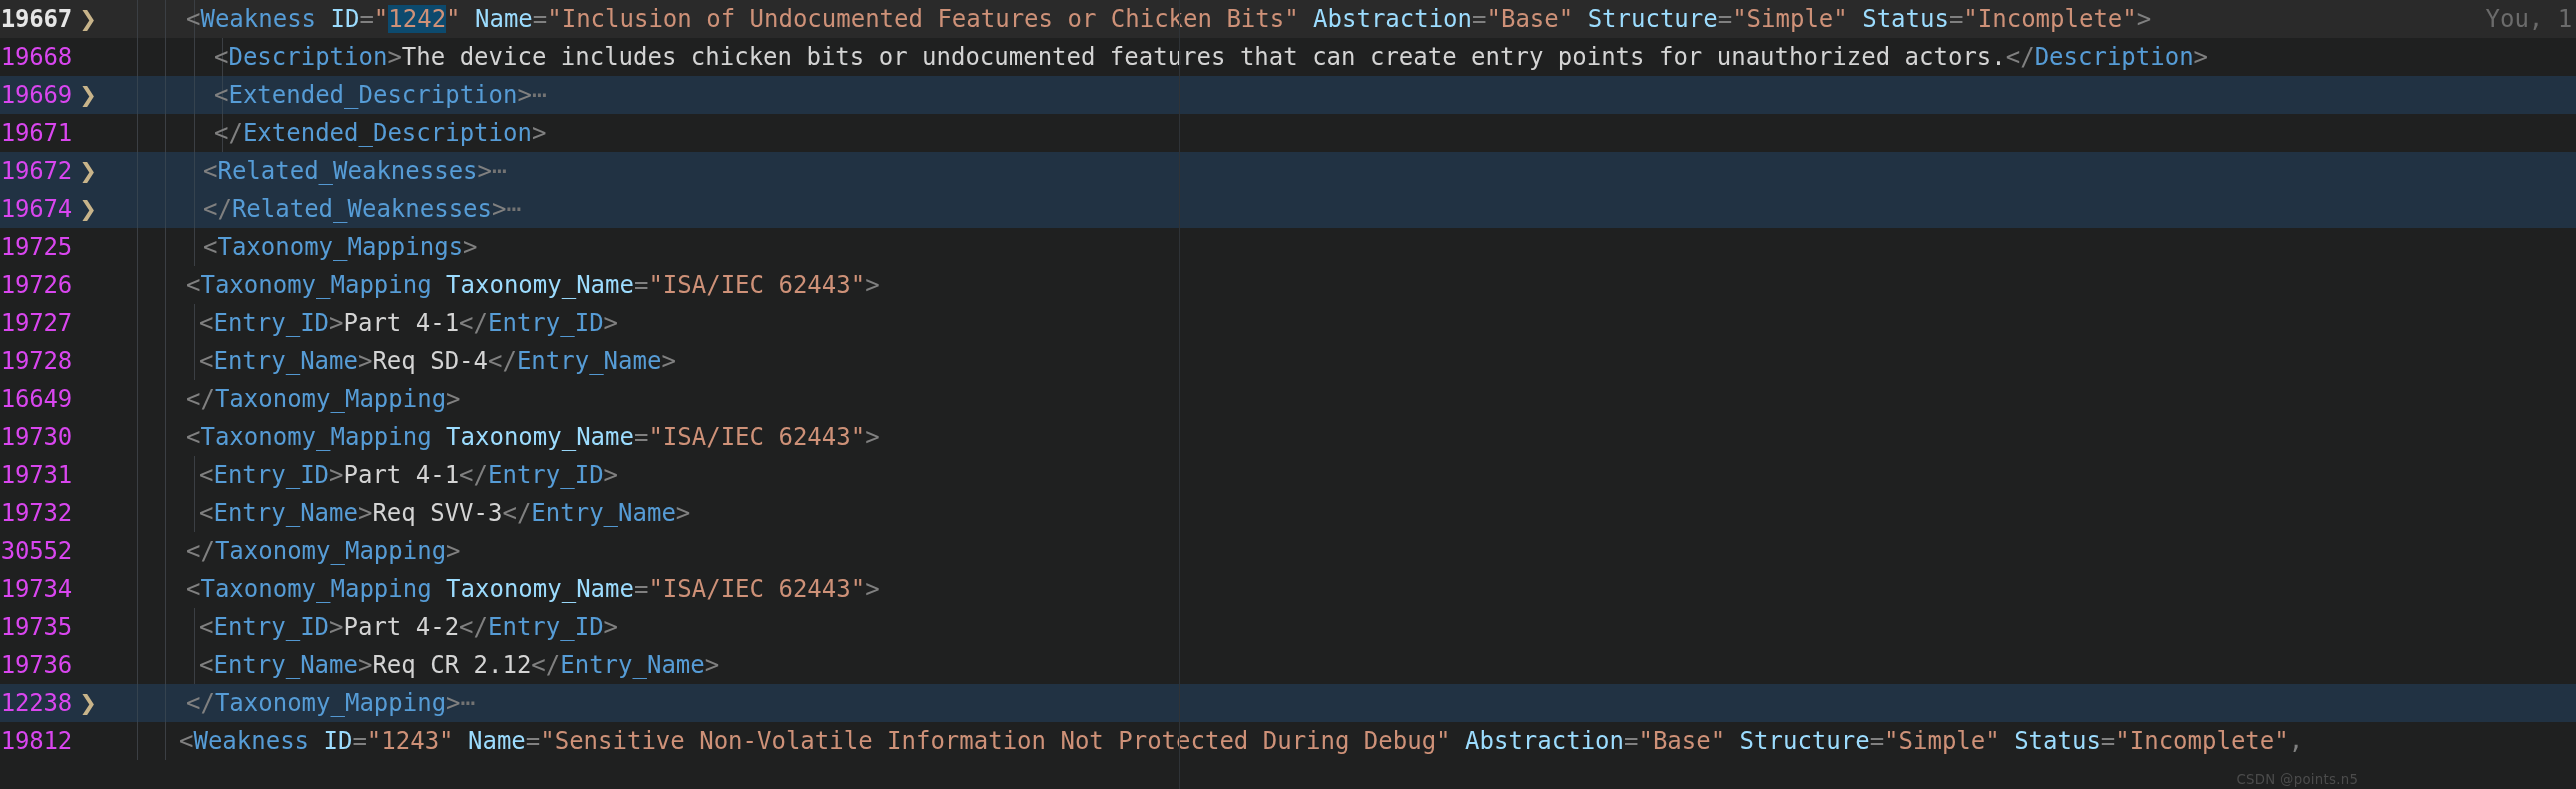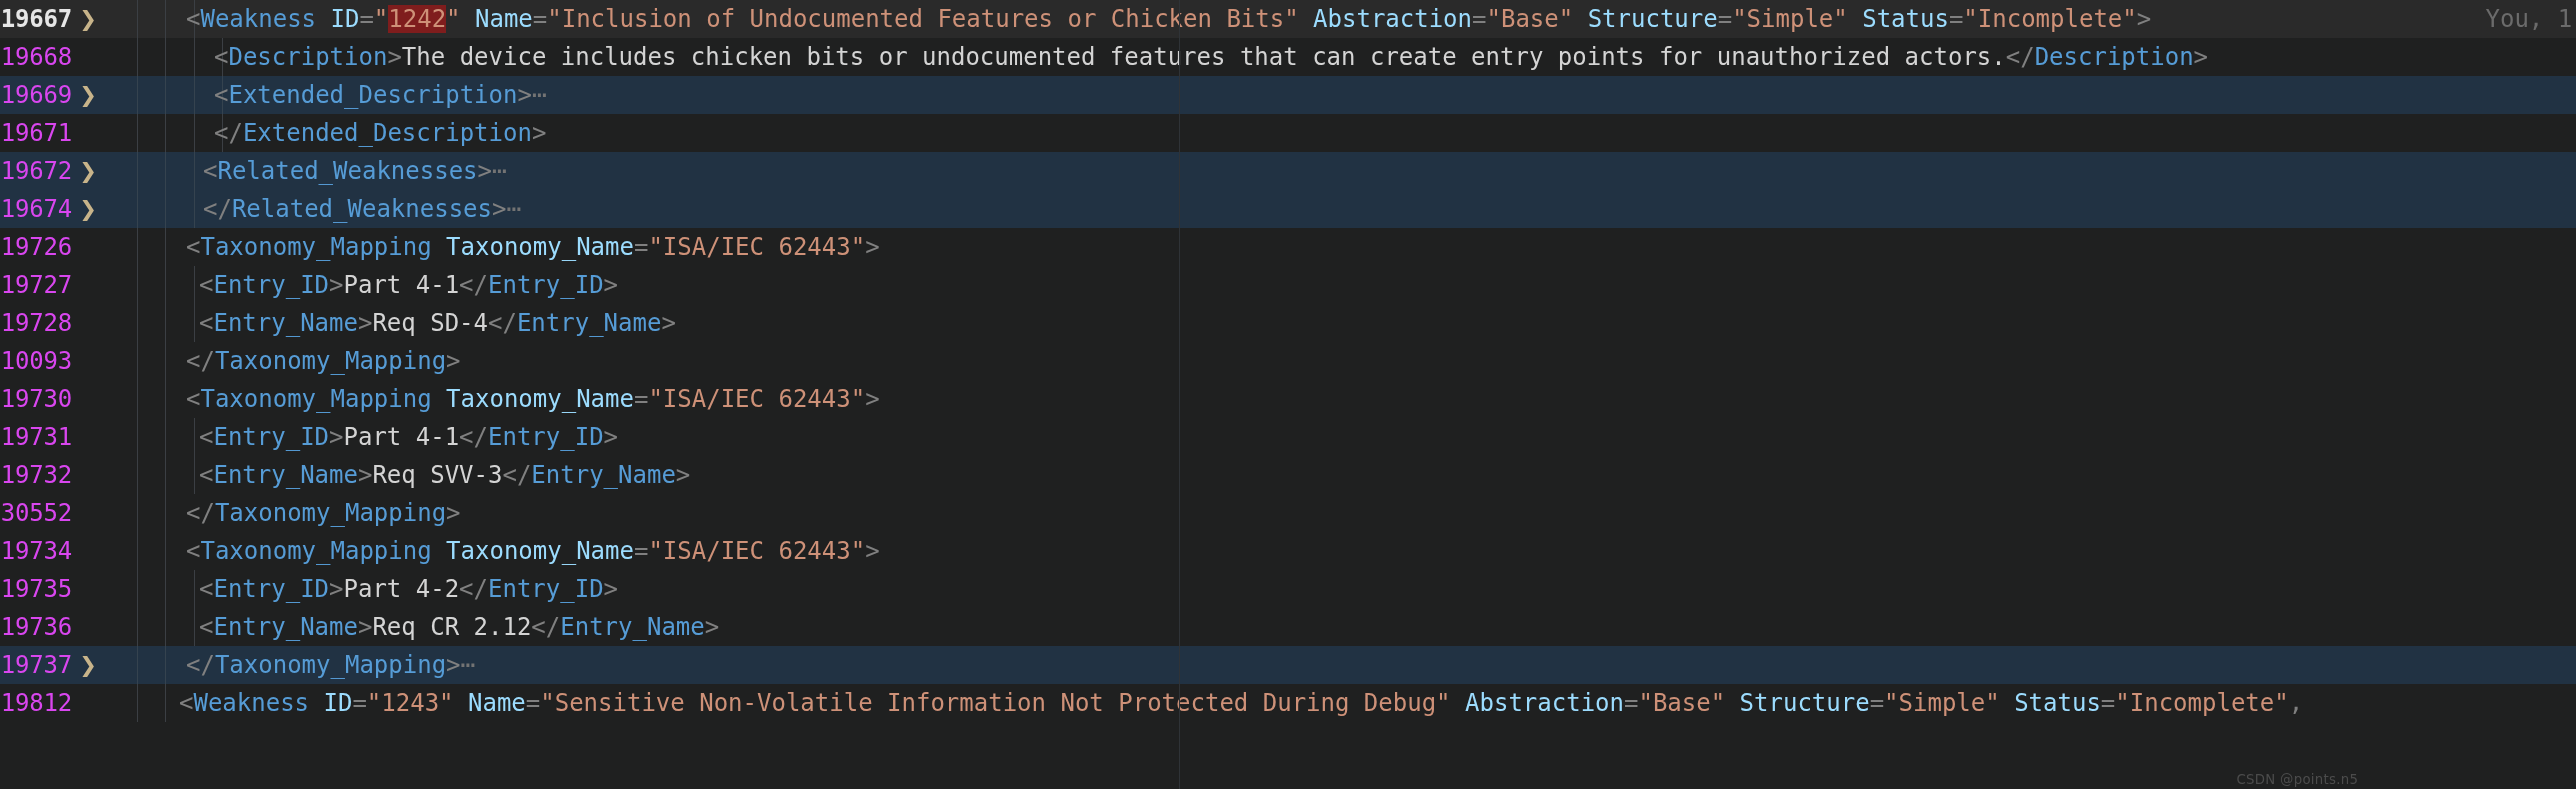--- a/index.html
+++ b/index.html
@@ -61,21 +61,21 @@
     background:#3b3f44;display:block;
   }
   .row.sel .guides i{background:#35434f;}
   
   .pn{color:#808080;}           
   .tag{color:#569cd6;}          
   .attr{color:#9cdcfe;text-align:right;}         
   .str{color:#ce9178;}            
   .txtc{color:#d4d4d4;}         
   .dots{color:#737373;}         
-  .hl{background:#7f1d1d;color:#ce9178;}  
+  .hl{background:#0c4a6e;color:#ce9178;}  
   
   .blame{
     position:absolute;
     right:0;top:0;
     height:38px;line-height:38px;
     color:#6b6b6b;
     font-size:24px;
     padding-right:3.8px;
     z-index:3;
     white-space:pre;
@@ -100,30 +100,31 @@
 <body>
 
 <div id="editor">
   <div id="lines-container">
       <div class="row cur"><div class="ln">19667</div><div class="fold">❯</div><div class="gutterpad"></div><div class="code"><div class="guides"><i style="left: 7.6px;"></i><i style="left: 36px;"></i><i style="left: 65px;"></i></div><span class="txt" style="padding-left: 57px;"><span class="pn">&lt;</span><span class="tag">Weakness</span><span class="pn"> </span><span class="attr">ID</span><span class="pn">=</span><span class="str">"</span><span class="hl">1242</span><span class="str">"</span><span class="pn"> </span><span class="attr">Name</span><span class="pn">=</span><span class="str">"Inclusion of Undocumented Features or Chicken Bits"</span><span class="pn"> </span><span class="attr">Abstraction</span><span class="pn">=</span><span class="str">"Base"</span><span class="pn"> </span><span class="attr">Structure</span><span class="pn">=</span><span class="str">"Simple"</span><span class="pn"> </span><span class="attr">Status</span><span class="pn">=</span><span class="str">"Incomplete"</span><span class="pn">&gt;</span></span><div class="blame">You, 1</div></div></div>
       <div class="row"><div class="ln">19668</div><div class="fold empty"></div><div class="gutterpad"></div><div class="code"><div class="guides"><i style="left: 7.6px;"></i><i style="left: 36px;"></i><i style="left: 65px;"></i><i style="left: 93px;"></i></div><span class="txt" style="padding-left: 85px;"><span class="pn">&lt;</span><span class="tag">Description</span><span class="pn">&gt;</span><span class="txtc">The device includes chicken bits or undocumented features that can create entry points for unauthorized actors.</span><span class="pn">&lt;/</span><span class="tag">Description</span><span class="pn">&gt;</span></span></div></div>
       <div class="row sel"><div class="ln">19669</div><div class="fold">❯</div><div class="gutterpad"></div><div class="code"><div class="guides"><i style="left: 7.6px;"></i><i style="left: 36px;"></i><i style="left: 65px;"></i><i style="left: 93px;"></i></div><span class="txt" style="padding-left: 85px;"><span class="pn">&lt;</span><span class="tag">Extended_Description</span><span class="pn">&gt;</span><span class="dots">⋯</span></span></div></div>
       <div class="row"><div class="ln">19671</div><div class="fold empty"></div><div class="gutterpad"></div><div class="code"><div class="guides"><i style="left: 7.6px;"></i><i style="left: 36px;"></i><i style="left: 65px;"></i><i style="left: 93px;"></i></div><span class="txt" style="padding-left: 85px;"><span class="pn">&lt;/</span><span class="tag">Extended_Description</span><span class="pn">&gt;</span></span></div></div>
       <div class="row sel"><div class="ln">19672</div><div class="fold">❯</div><div class="gutterpad"></div><div class="code"><div class="guides"><i style="left: 7.6px;"></i><i style="left: 36px;"></i><i style="left: 65px;"></i></div><span class="txt" style="padding-left: 74px;"><span class="pn">&lt;</span><span class="tag">Related_Weaknesses</span><span class="pn">&gt;</span><span class="dots">⋯</span></span></div></div>
       <div class="row sel"><div class="ln">19674</div><div class="fold">❯</div><div class="gutterpad"></div><div class="code"><div class="guides"><i style="left: 7.6px;"></i><i style="left: 36px;"></i><i style="left: 65px;"></i></div><span class="txt" style="padding-left: 74px;"><span class="pn">&lt;/</span><span class="tag">Related_Weaknesses</span><span class="pn">&gt;</span><span class="dots">⋯</span></span></div></div>
+      <div class="row"><div class="ln">19725</div><div class="fold empty"></div><div class="gutterpad"></div><div class="code"><div class="guides"><i style="left: 7.6px;"></i><i style="left: 36px;"></i><i style="left: 65px;"></i></div><span class="txt" style="padding-left: 74px;"><span class="pn">&lt;</span><span class="tag">Taxonomy_Mappings</span><span class="pn">&gt;</span></span></div></div>
       <div class="row"><div class="ln">19726</div><div class="fold empty"></div><div class="gutterpad"></div><div class="code"><div class="guides"><i style="left: 7.6px;"></i><i style="left: 36px;"></i></div><span class="txt" style="padding-left: 57px;"><span class="pn">&lt;</span><span class="tag">Taxonomy_Mapping</span><span class="pn"> </span><span class="attr">Taxonomy_Name</span><span class="pn">=</span><span class="str">"ISA/IEC 62443"</span><span class="pn">&gt;</span></span></div></div>
       <div class="row"><div class="ln">19727</div><div class="fold empty"></div><div class="gutterpad"></div><div class="code"><div class="guides"><i style="left: 7.6px;"></i><i style="left: 36px;"></i><i style="left: 65px;"></i></div><span class="txt" style="padding-left: 70px;"><span class="pn">&lt;</span><span class="tag">Entry_ID</span><span class="pn">&gt;</span><span class="txtc">Part 4-1</span><span class="pn">&lt;/</span><span class="tag">Entry_ID</span><span class="pn">&gt;</span></span></div></div>
       <div class="row"><div class="ln">19728</div><div class="fold empty"></div><div class="gutterpad"></div><div class="code"><div class="guides"><i style="left: 7.6px;"></i><i style="left: 36px;"></i><i style="left: 65px;"></i></div><span class="txt" style="padding-left: 70px;"><span class="pn">&lt;</span><span class="tag">Entry_Name</span><span class="pn">&gt;</span><span class="txtc">Req SD-4</span><span class="pn">&lt;/</span><span class="tag">Entry_Name</span><span class="pn">&gt;</span></span></div></div>
-      <div class="row"><div class="ln">10093</div><div class="fold empty"></div><div class="gutterpad"></div><div class="code"><div class="guides"><i style="left: 7.6px;"></i><i style="left: 36px;"></i></div><span class="txt" style="padding-left: 57px;"><span class="pn">&lt;/</span><span class="tag">Taxonomy_Mapping</span><span class="pn">&gt;</span></span></div></div>
+      <div class="row"><div class="ln">16649</div><div class="fold empty"></div><div class="gutterpad"></div><div class="code"><div class="guides"><i style="left: 7.6px;"></i><i style="left: 36px;"></i></div><span class="txt" style="padding-left: 57px;"><span class="pn">&lt;/</span><span class="tag">Taxonomy_Mapping</span><span class="pn">&gt;</span></span></div></div>
       <div class="row"><div class="ln">19730</div><div class="fold empty"></div><div class="gutterpad"></div><div class="code"><div class="guides"><i style="left: 7.6px;"></i><i style="left: 36px;"></i></div><span class="txt" style="padding-left: 57px;"><span class="pn">&lt;</span><span class="tag">Taxonomy_Mapping</span><span class="pn"> </span><span class="attr">Taxonomy_Name</span><span class="pn">=</span><span class="str">"ISA/IEC 62443"</span><span class="pn">&gt;</span></span></div></div>
       <div class="row"><div class="ln">19731</div><div class="fold empty"></div><div class="gutterpad"></div><div class="code"><div class="guides"><i style="left: 7.6px;"></i><i style="left: 36px;"></i><i style="left: 65px;"></i></div><span class="txt" style="padding-left: 70px;"><span class="pn">&lt;</span><span class="tag">Entry_ID</span><span class="pn">&gt;</span><span class="txtc">Part 4-1</span><span class="pn">&lt;/</span><span class="tag">Entry_ID</span><span class="pn">&gt;</span></span></div></div>
       <div class="row"><div class="ln">19732</div><div class="fold empty"></div><div class="gutterpad"></div><div class="code"><div class="guides"><i style="left: 7.6px;"></i><i style="left: 36px;"></i><i style="left: 65px;"></i></div><span class="txt" style="padding-left: 70px;"><span class="pn">&lt;</span><span class="tag">Entry_Name</span><span class="pn">&gt;</span><span class="txtc">Req SVV-3</span><span class="pn">&lt;/</span><span class="tag">Entry_Name</span><span class="pn">&gt;</span></span></div></div>
       <div class="row"><div class="ln">30552</div><div class="fold empty"></div><div class="gutterpad"></div><div class="code"><div class="guides"><i style="left: 7.6px;"></i><i style="left: 36px;"></i></div><span class="txt" style="padding-left: 57px;"><span class="pn">&lt;/</span><span class="tag">Taxonomy_Mapping</span><span class="pn">&gt;</span></span></div></div>
       <div class="row"><div class="ln">19734</div><div class="fold empty"></div><div class="gutterpad"></div><div class="code"><div class="guides"><i style="left: 7.6px;"></i><i style="left: 36px;"></i></div><span class="txt" style="padding-left: 57px;"><span class="pn">&lt;</span><span class="tag">Taxonomy_Mapping</span><span class="pn"> </span><span class="attr">Taxonomy_Name</span><span class="pn">=</span><span class="str">"ISA/IEC 62443"</span><span class="pn">&gt;</span></span></div></div>
       <div class="row"><div class="ln">19735</div><div class="fold empty"></div><div class="gutterpad"></div><div class="code"><div class="guides"><i style="left: 7.6px;"></i><i style="left: 36px;"></i><i style="left: 65px;"></i></div><span class="txt" style="padding-left: 70px;"><span class="pn">&lt;</span><span class="tag">Entry_ID</span><span class="pn">&gt;</span><span class="txtc">Part 4-2</span><span class="pn">&lt;/</span><span class="tag">Entry_ID</span><span class="pn">&gt;</span></span></div></div>
       <div class="row"><div class="ln">19736</div><div class="fold empty"></div><div class="gutterpad"></div><div class="code"><div class="guides"><i style="left: 7.6px;"></i><i style="left: 36px;"></i><i style="left: 65px;"></i></div><span class="txt" style="padding-left: 70px;"><span class="pn">&lt;</span><span class="tag">Entry_Name</span><span class="pn">&gt;</span><span class="txtc">Req CR 2.12</span><span class="pn">&lt;/</span><span class="tag">Entry_Name</span><span class="pn">&gt;</span></span></div></div>
-      <div class="row sel"><div class="ln">19737</div><div class="fold">❯</div><div class="gutterpad"></div><div class="code"><div class="guides"><i style="left: 7.6px;"></i><i style="left: 36px;"></i></div><span class="txt" style="padding-left: 57px;"><span class="pn">&lt;/</span><span class="tag">Taxonomy_Mapping</span><span class="pn">&gt;</span><span class="dots">⋯</span></span></div></div>
+      <div class="row sel"><div class="ln">12238</div><div class="fold">❯</div><div class="gutterpad"></div><div class="code"><div class="guides"><i style="left: 7.6px;"></i><i style="left: 36px;"></i></div><span class="txt" style="padding-left: 57px;"><span class="pn">&lt;/</span><span class="tag">Taxonomy_Mapping</span><span class="pn">&gt;</span><span class="dots">⋯</span></span></div></div>
       <div class="row"><div class="ln">19812</div><div class="fold empty"></div><div class="gutterpad"></div><div class="code"><div class="guides"><i style="left: 7.6px;"></i><i style="left: 36px;"></i></div><span class="txt" style="padding-left: 50px;"><span class="pn">&lt;</span><span class="tag">Weakness</span><span class="pn"> </span><span class="attr">ID</span><span class="pn">=</span><span class="str">"1243"</span><span class="pn"> </span><span class="attr">Name</span><span class="pn">=</span><span class="str">"Sensitive Non-Volatile Information Not Protected During Debug"</span><span class="pn"> </span><span class="attr">Abstraction</span><span class="pn">=</span><span class="str">"Base"</span><span class="pn"> </span><span class="attr">Structure</span><span class="pn">=</span><span class="str">"Simple"</span><span class="pn"> </span><span class="attr">Status</span><span class="pn">=</span><span class="str">"Incomplete"</span><span class="pn">,</span></span></div></div>
     </div>
   <div class="ruler" style="left:1179px"></div>
   <div class="watermark">CSDN @points.n5</div>
 </div>
 
 
 </body></html>

